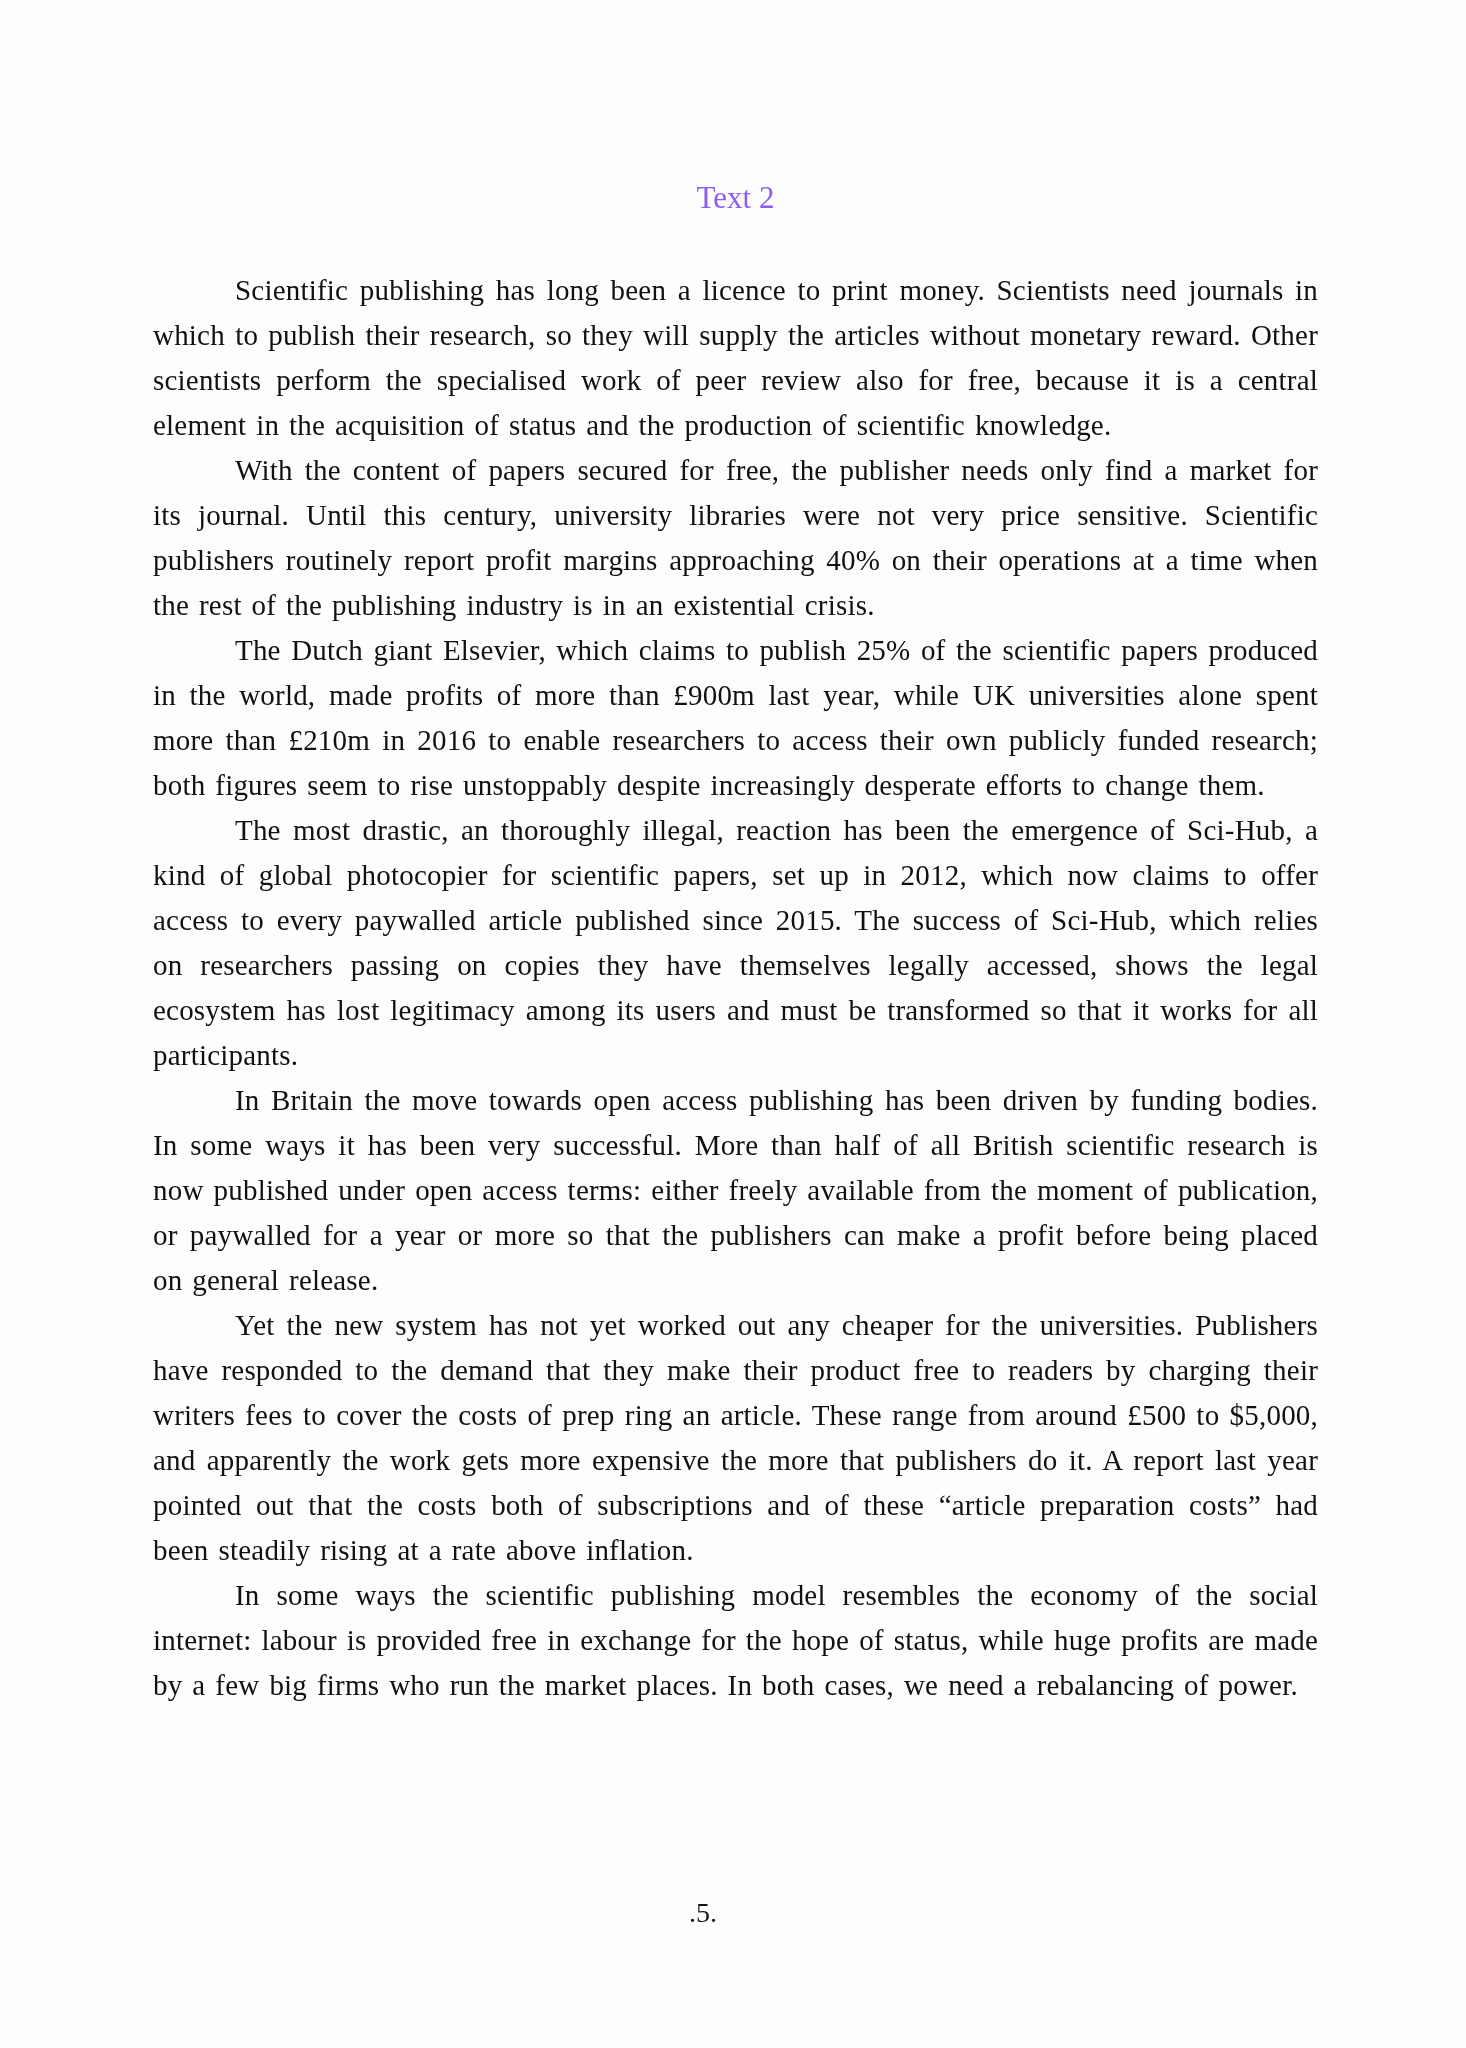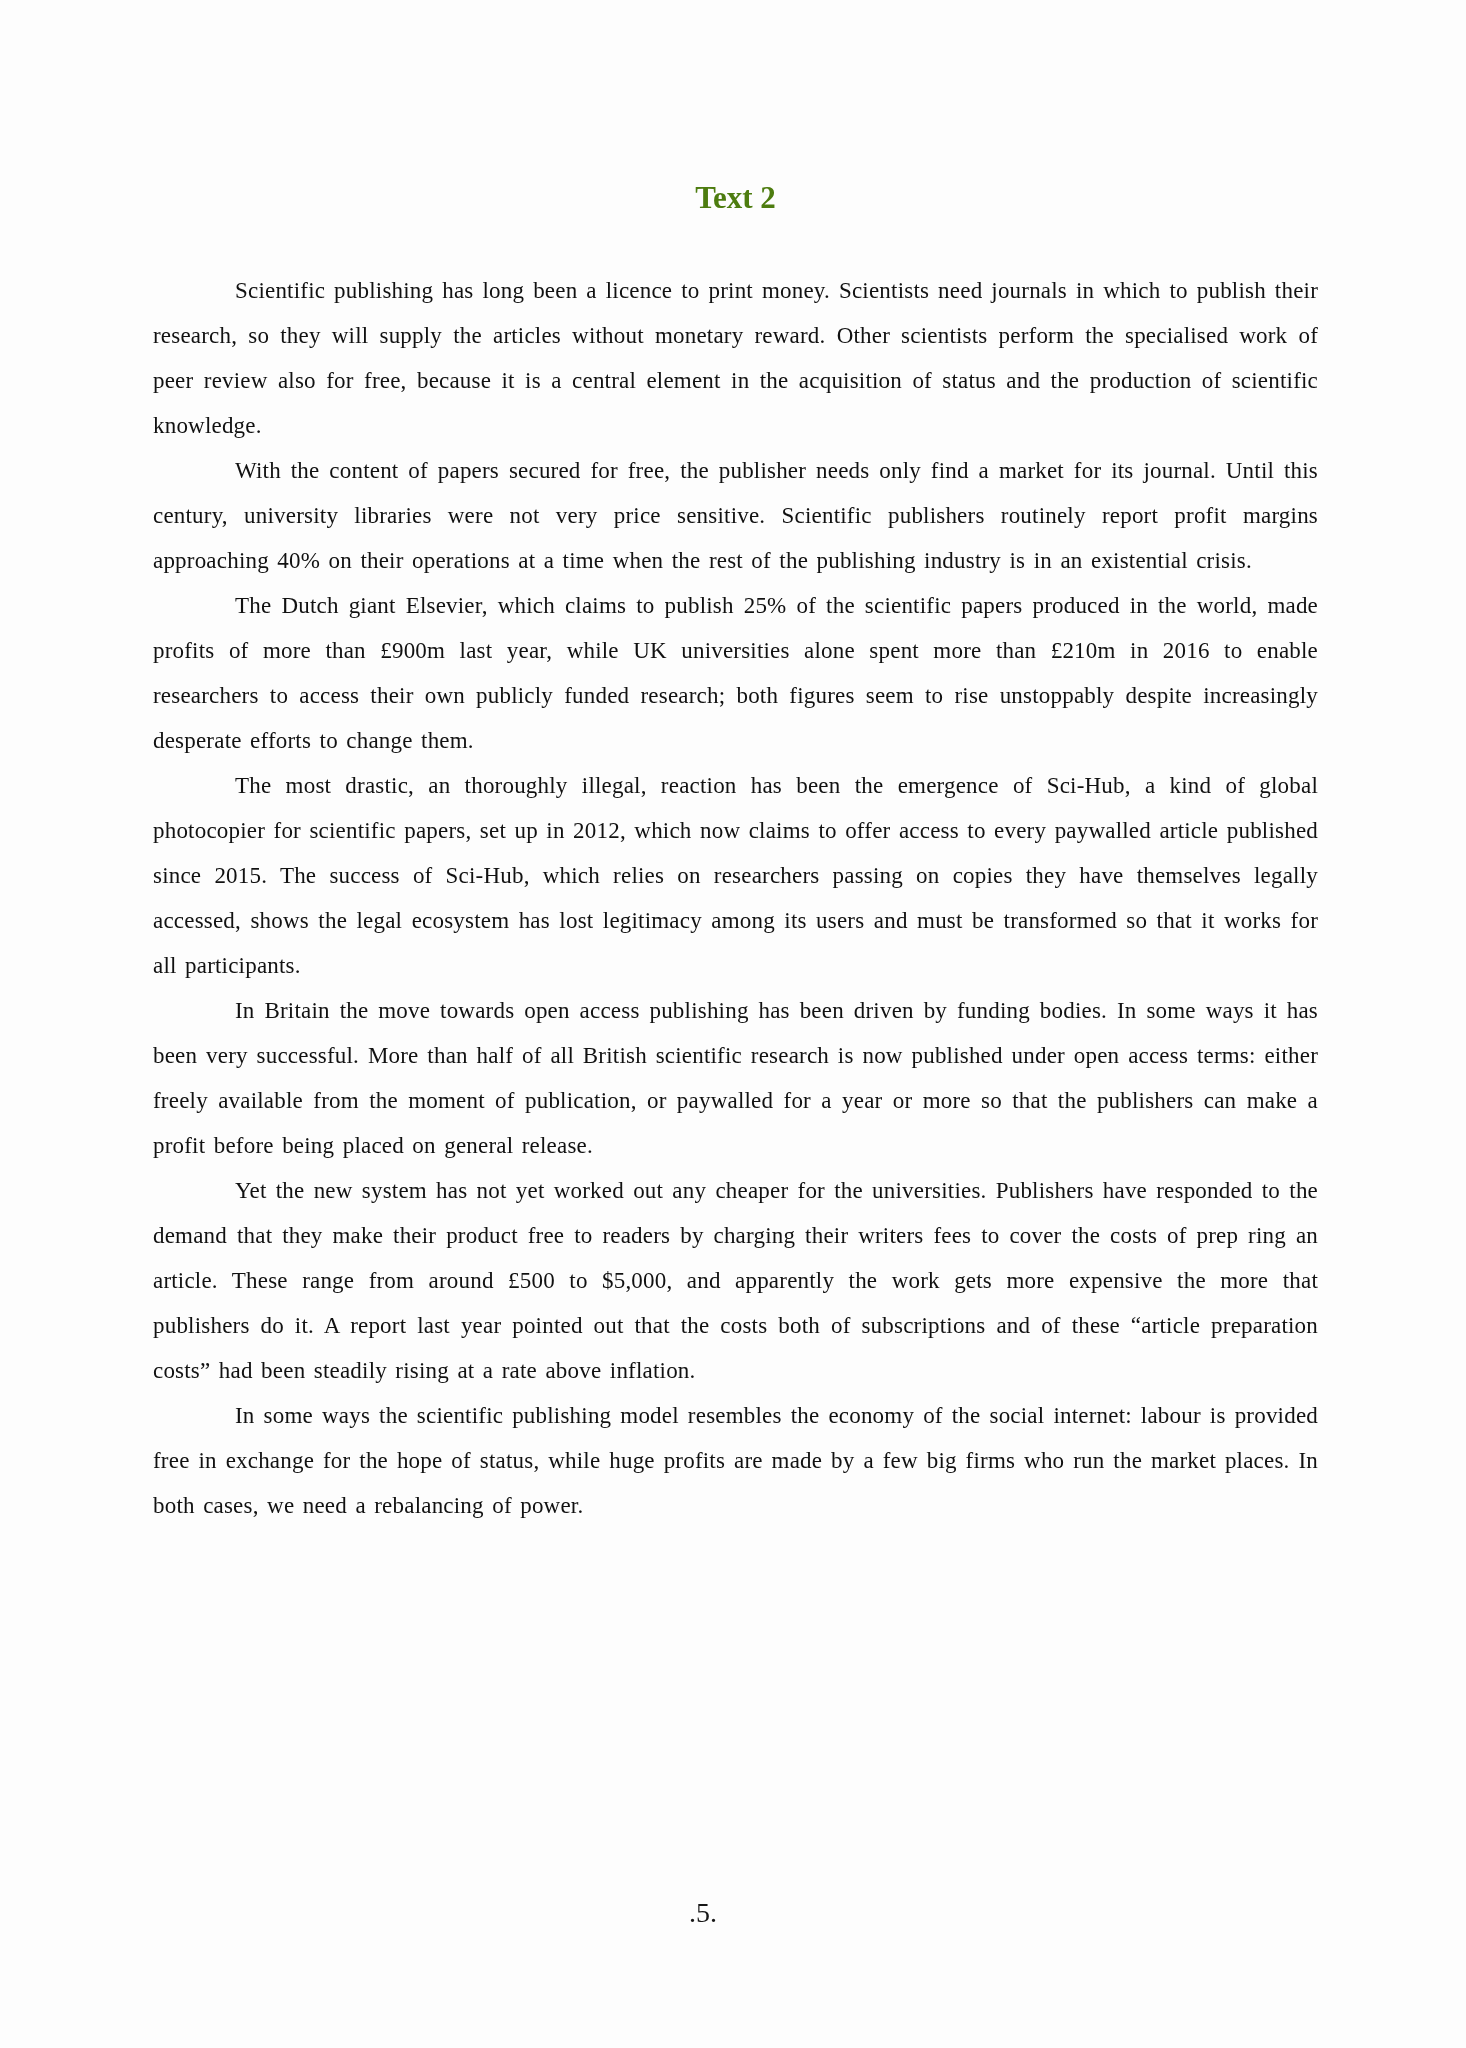--- a/index.html
+++ b/index.html
@@ -20,28 +20,28 @@
     position: absolute;
     left: 153px;
     top: 178px;
     width: 1165px;
   }
   .title {
     margin: 0 0 50px 0;
     text-align: center;
     font-size: 31px;
     line-height: 40px;
-    font-weight: bold;
-    color: #4d7c0f;
+    font-weight: normal;
+    color: #8b5cf6;
   }
   .para {
     margin: 0;
     text-indent: 82px;
     text-align: justify;
-    font-size: 23px;
+    font-size: 29px;
     line-height: 45px;
     word-spacing: 2.5px;
     letter-spacing: 0.2px;
   }
   .page-number {
     position: absolute;
     top: 1896px;
     left: 703px;
     transform: translateX(-50%);
     font-size: 28px;

